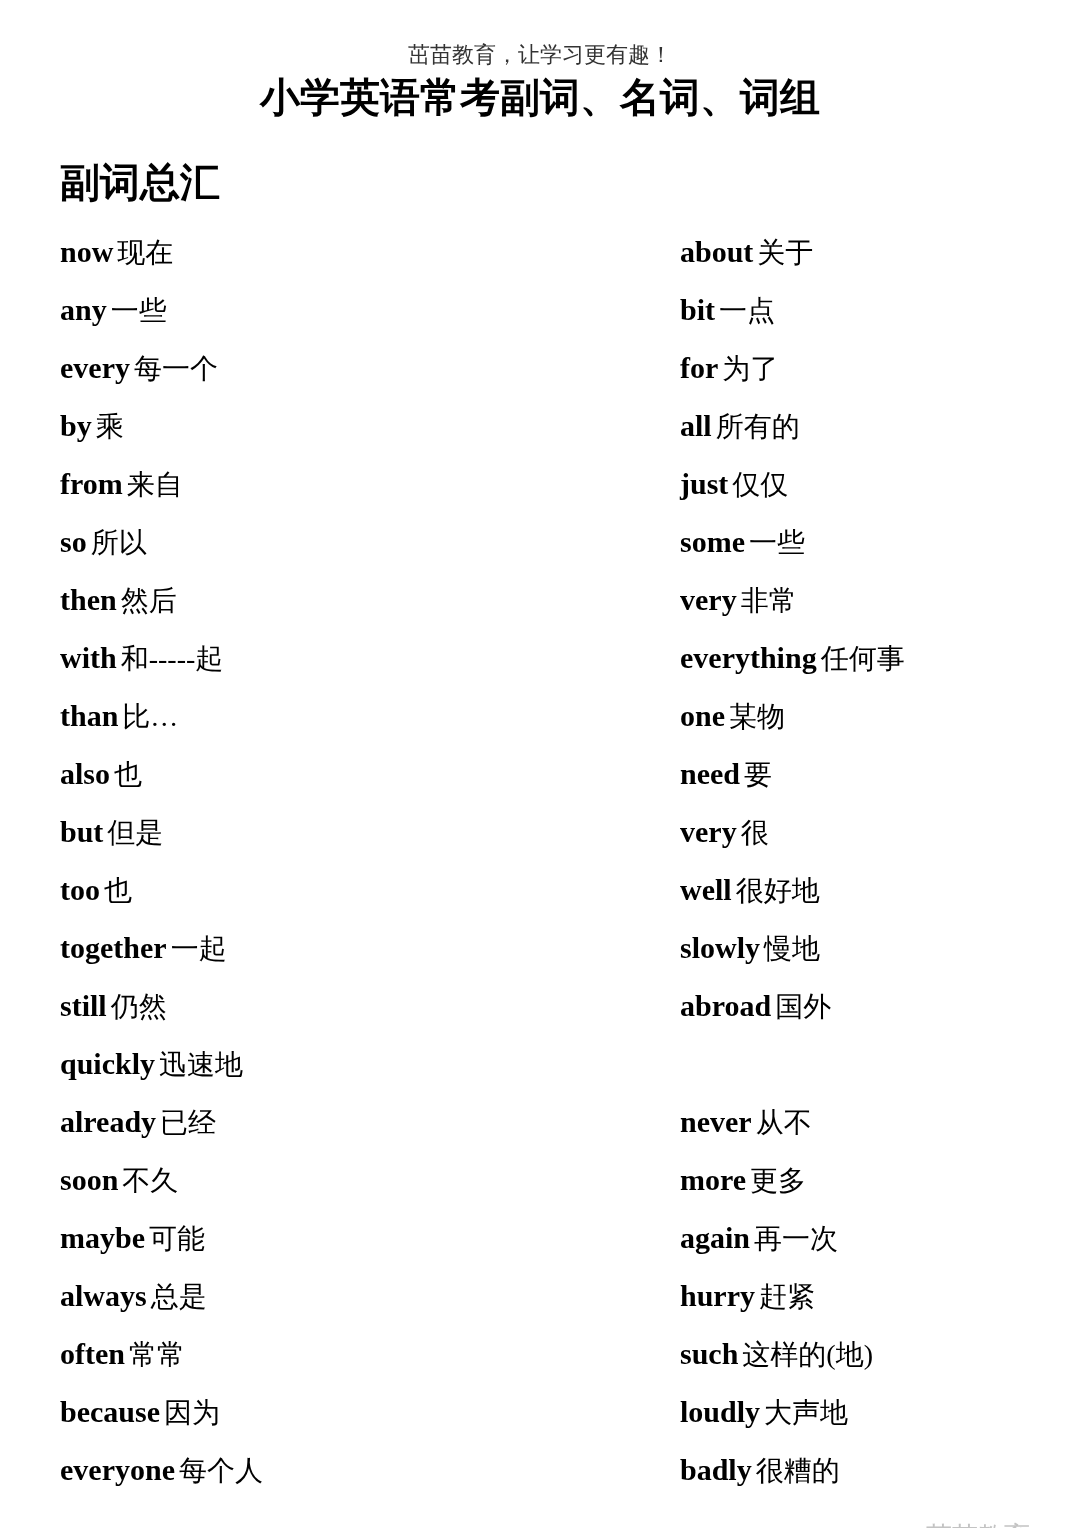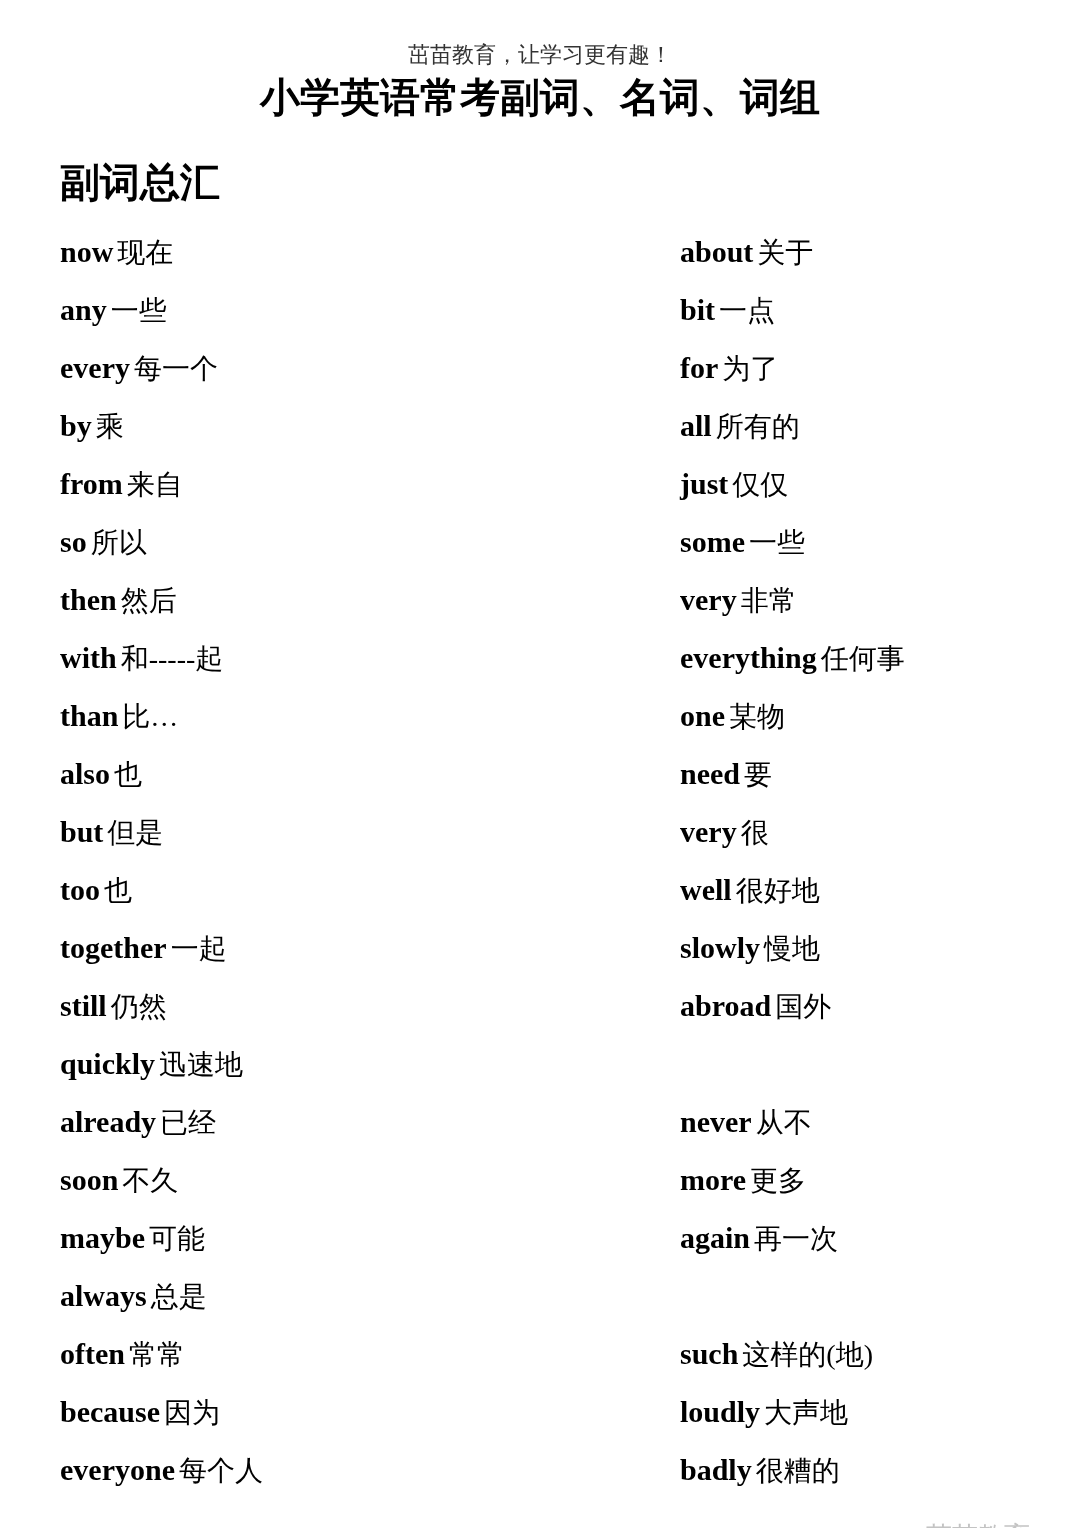--- a/index.html
+++ b/index.html
@@ -262,20 +262,24 @@
       <span class="vocab-entry">
         <span class="eng">again</span>
         <span class="chn">再一次</span>
       </span>
     </div>
     <div class="vocab-row">
       <span class="vocab-entry">
         <span class="eng">always</span>
         <span class="chn">总是</span>
       </span>
+      <span class="vocab-entry">
+        <span class="eng">hurry</span>
+        <span class="chn">赶紧</span>
+      </span>
     </div>
     <div class="vocab-row">
       <span class="vocab-entry">
         <span class="eng">often</span>
         <span class="chn">常常</span>
       </span>
       <span class="vocab-entry">
         <span class="eng">such</span>
         <span class="chn">这样的(地)</span>
       </span>

